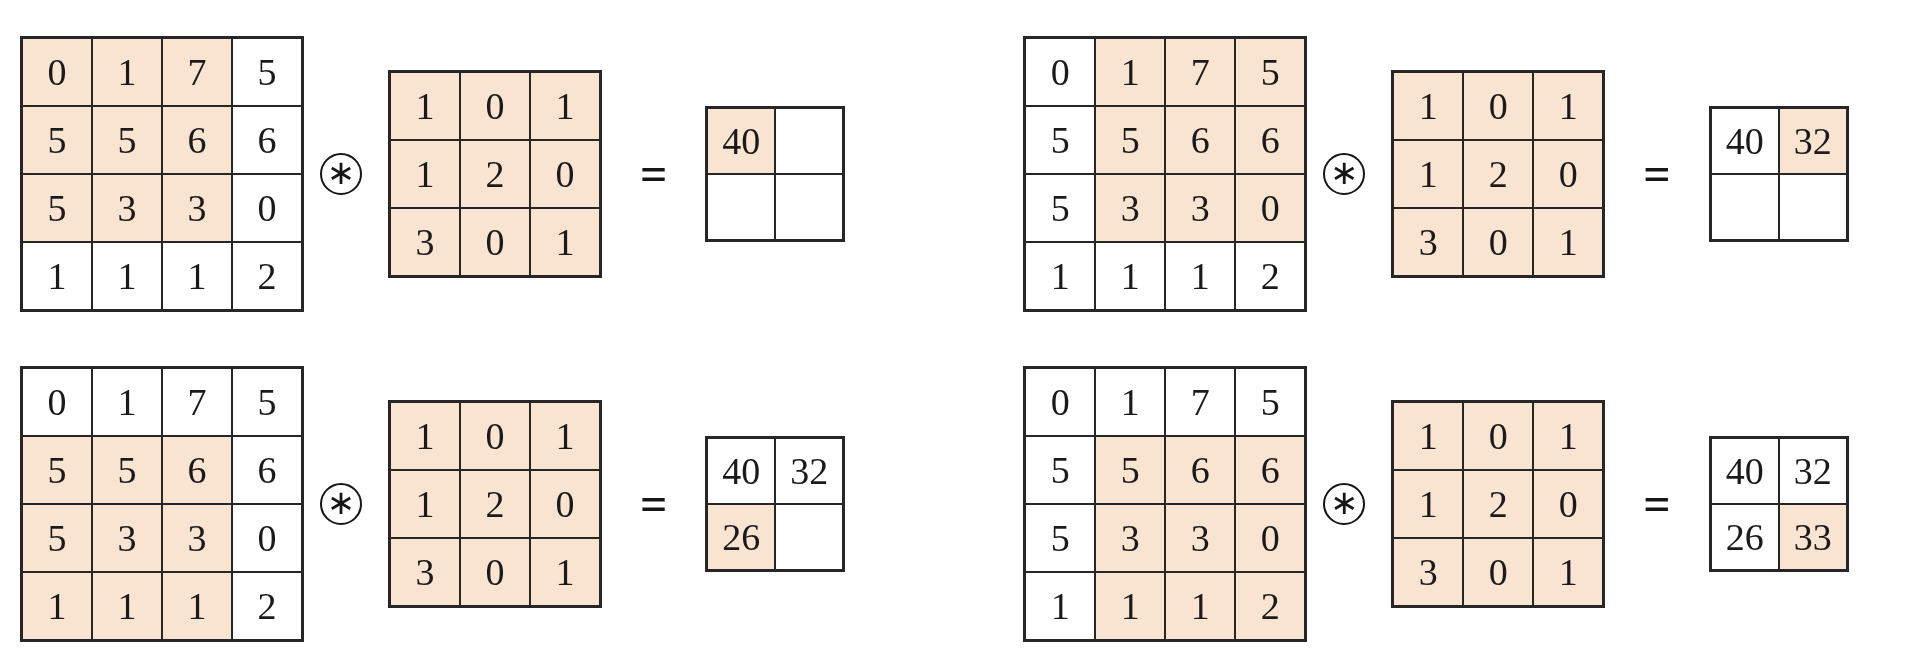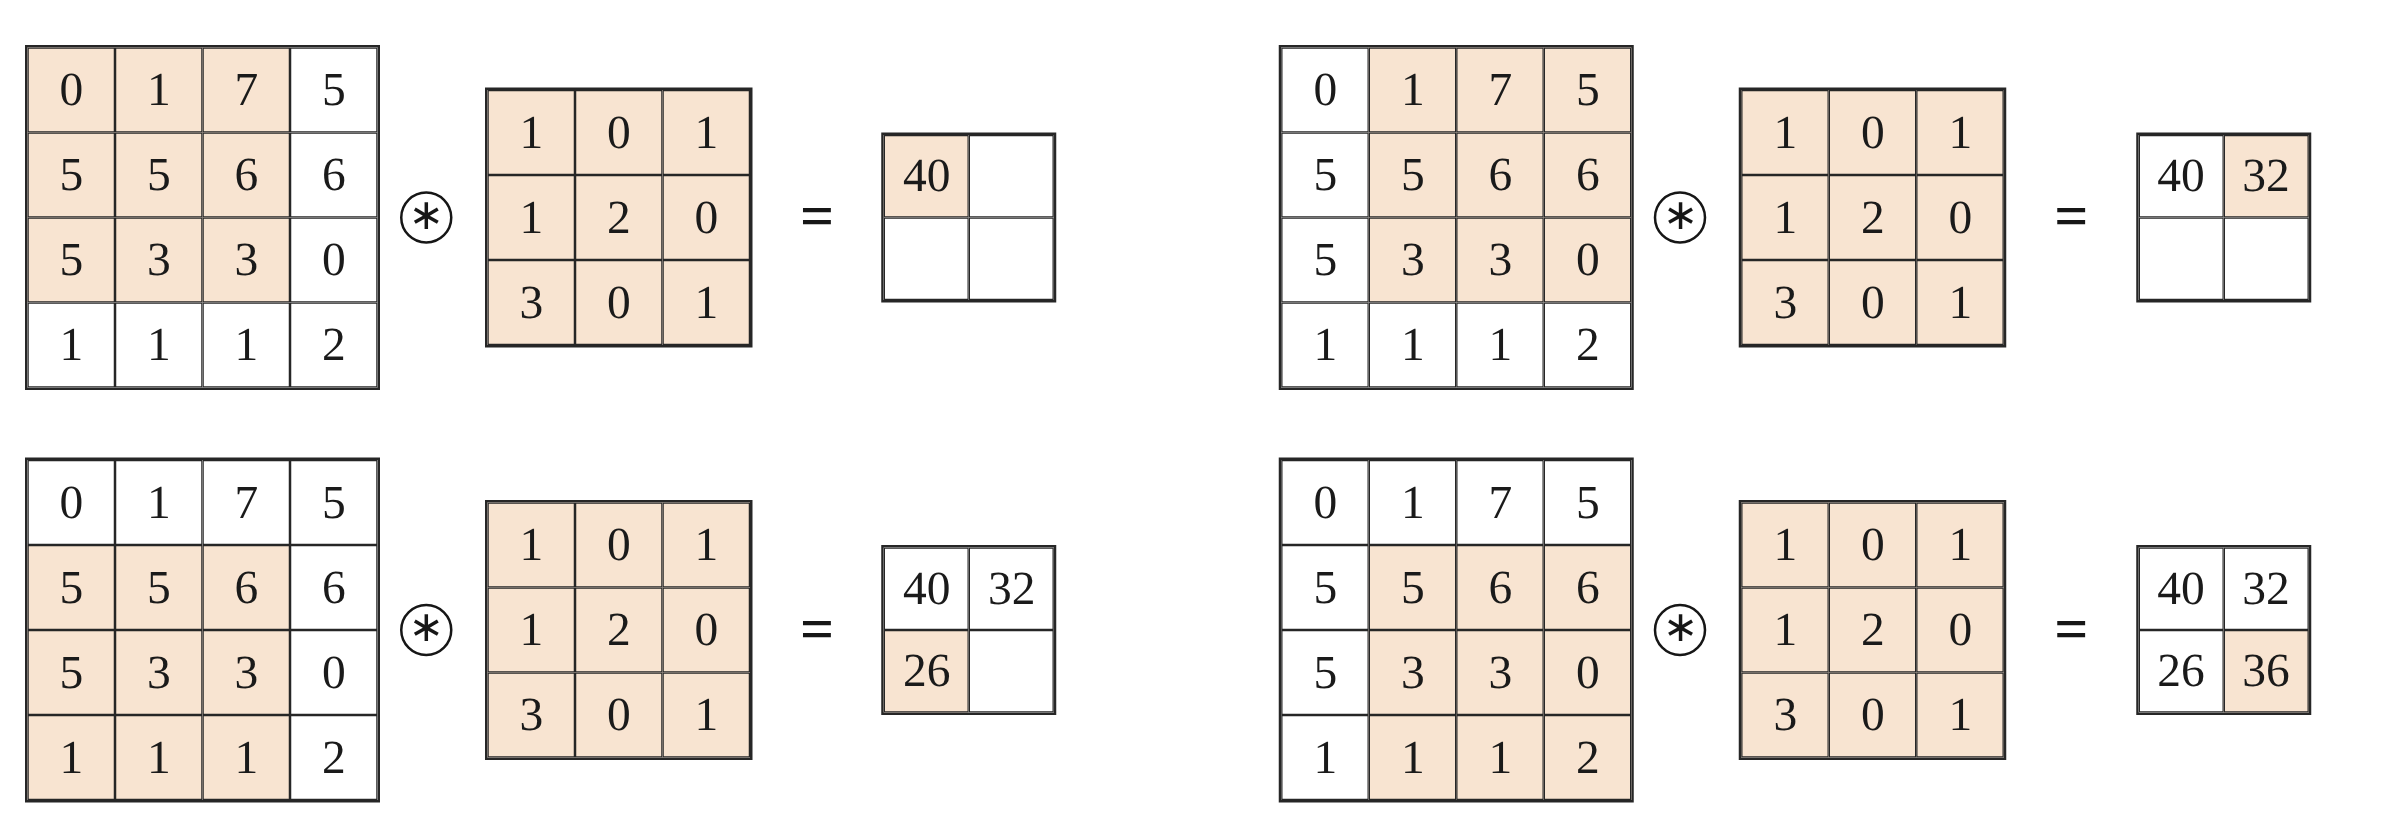--- a/index.html
+++ b/index.html
@@ -231,18 +231,18 @@
           <div class="cell hl">0</div>
           <div class="cell hl">3</div>
           <div class="cell hl">0</div>
           <div class="cell hl">1</div>
         </div>
       <div class="eq">=</div>
       <div class="grid output-grid" style="grid-template-columns: repeat(2, auto);">
           <div class="cell">40</div>
           <div class="cell">32</div>
           <div class="cell">26</div>
-          <div class="cell hl">36</div>
+          <div class="cell hl">33</div>
         </div>
     </div>
 
   </div>
 </div>
 
 </body></html>

